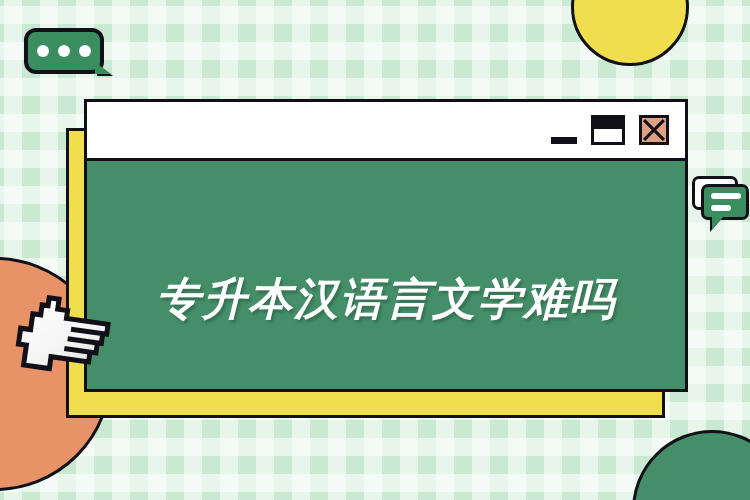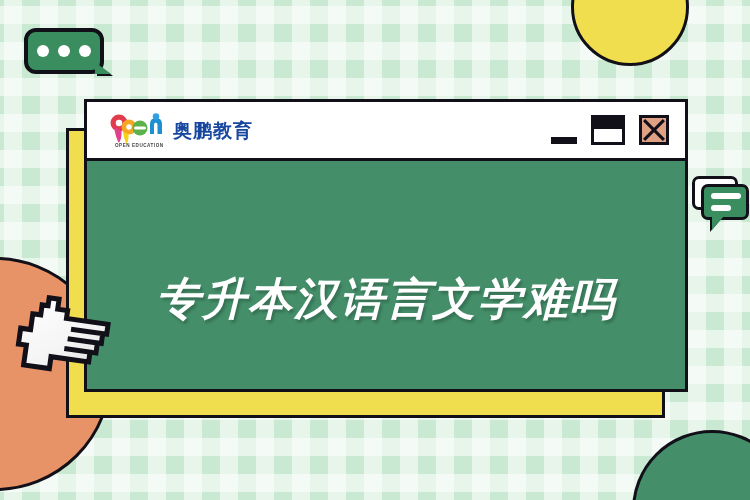--- a/index.html
+++ b/index.html
@@ -319,43 +319,20 @@
       <div class="tail2"></div>
     </div>
   </div>
 
   <div class="card-shadow"></div>
 
   <div class="window">
 
     <div class="titlebar">
 
-      <div class="brand">
-        <div class="logo-mark">
-          <svg width="56" height="36" viewBox="0 0 112 72" xmlns="http://www.w3.org/2000/svg">
-
-            <circle cx="20" cy="22" r="17" fill="#e23b4e"></circle>
-            <circle cx="20" cy="22" r="6.5" fill="#ffffff"></circle>
-
-            <path d="M10 30 q4 24 10 32 q6 -10 5 -24 z" fill="#e0408c"></path>
-
-            <circle cx="40" cy="30" r="15" fill="#f5a623"></circle>
-            <circle cx="40" cy="30" r="5.5" fill="#ffffff"></circle>
-            <path d="M28 40 q3 18 7 24 q5 -8 4 -20 z" fill="#f7d117"></path>
-
-            <circle cx="62" cy="32" r="15" fill="#5bb24a"></circle>
-            <rect x="50" y="29" width="24" height="6" rx="3" fill="#ffffff"></rect>
-
-            <path d="M82 44 v-20 q0 -12 12 -12 q12 0 12 12 v20 h-9 v-18 q0 -5 -3.5 -5 q-3.5 0 -3.5 5 v18 z" fill="#1e8fd0"></path>
-            <circle cx="94" cy="9" r="6.5" fill="#2f9fe0"></circle>
-          </svg>
-          <div class="logo-sub">OPEN EDUCATION</div>
-        </div>
-        <div class="brand-text">奥鹏教育</div>
-      </div>
 
       <div class="winbtns">
         <div class="btn-min-wrap">
           <div class="btn-min"></div>
         </div>
         <div class="btn-max"></div>
         <div class="btn-close"></div>
       </div>
 
     </div>

